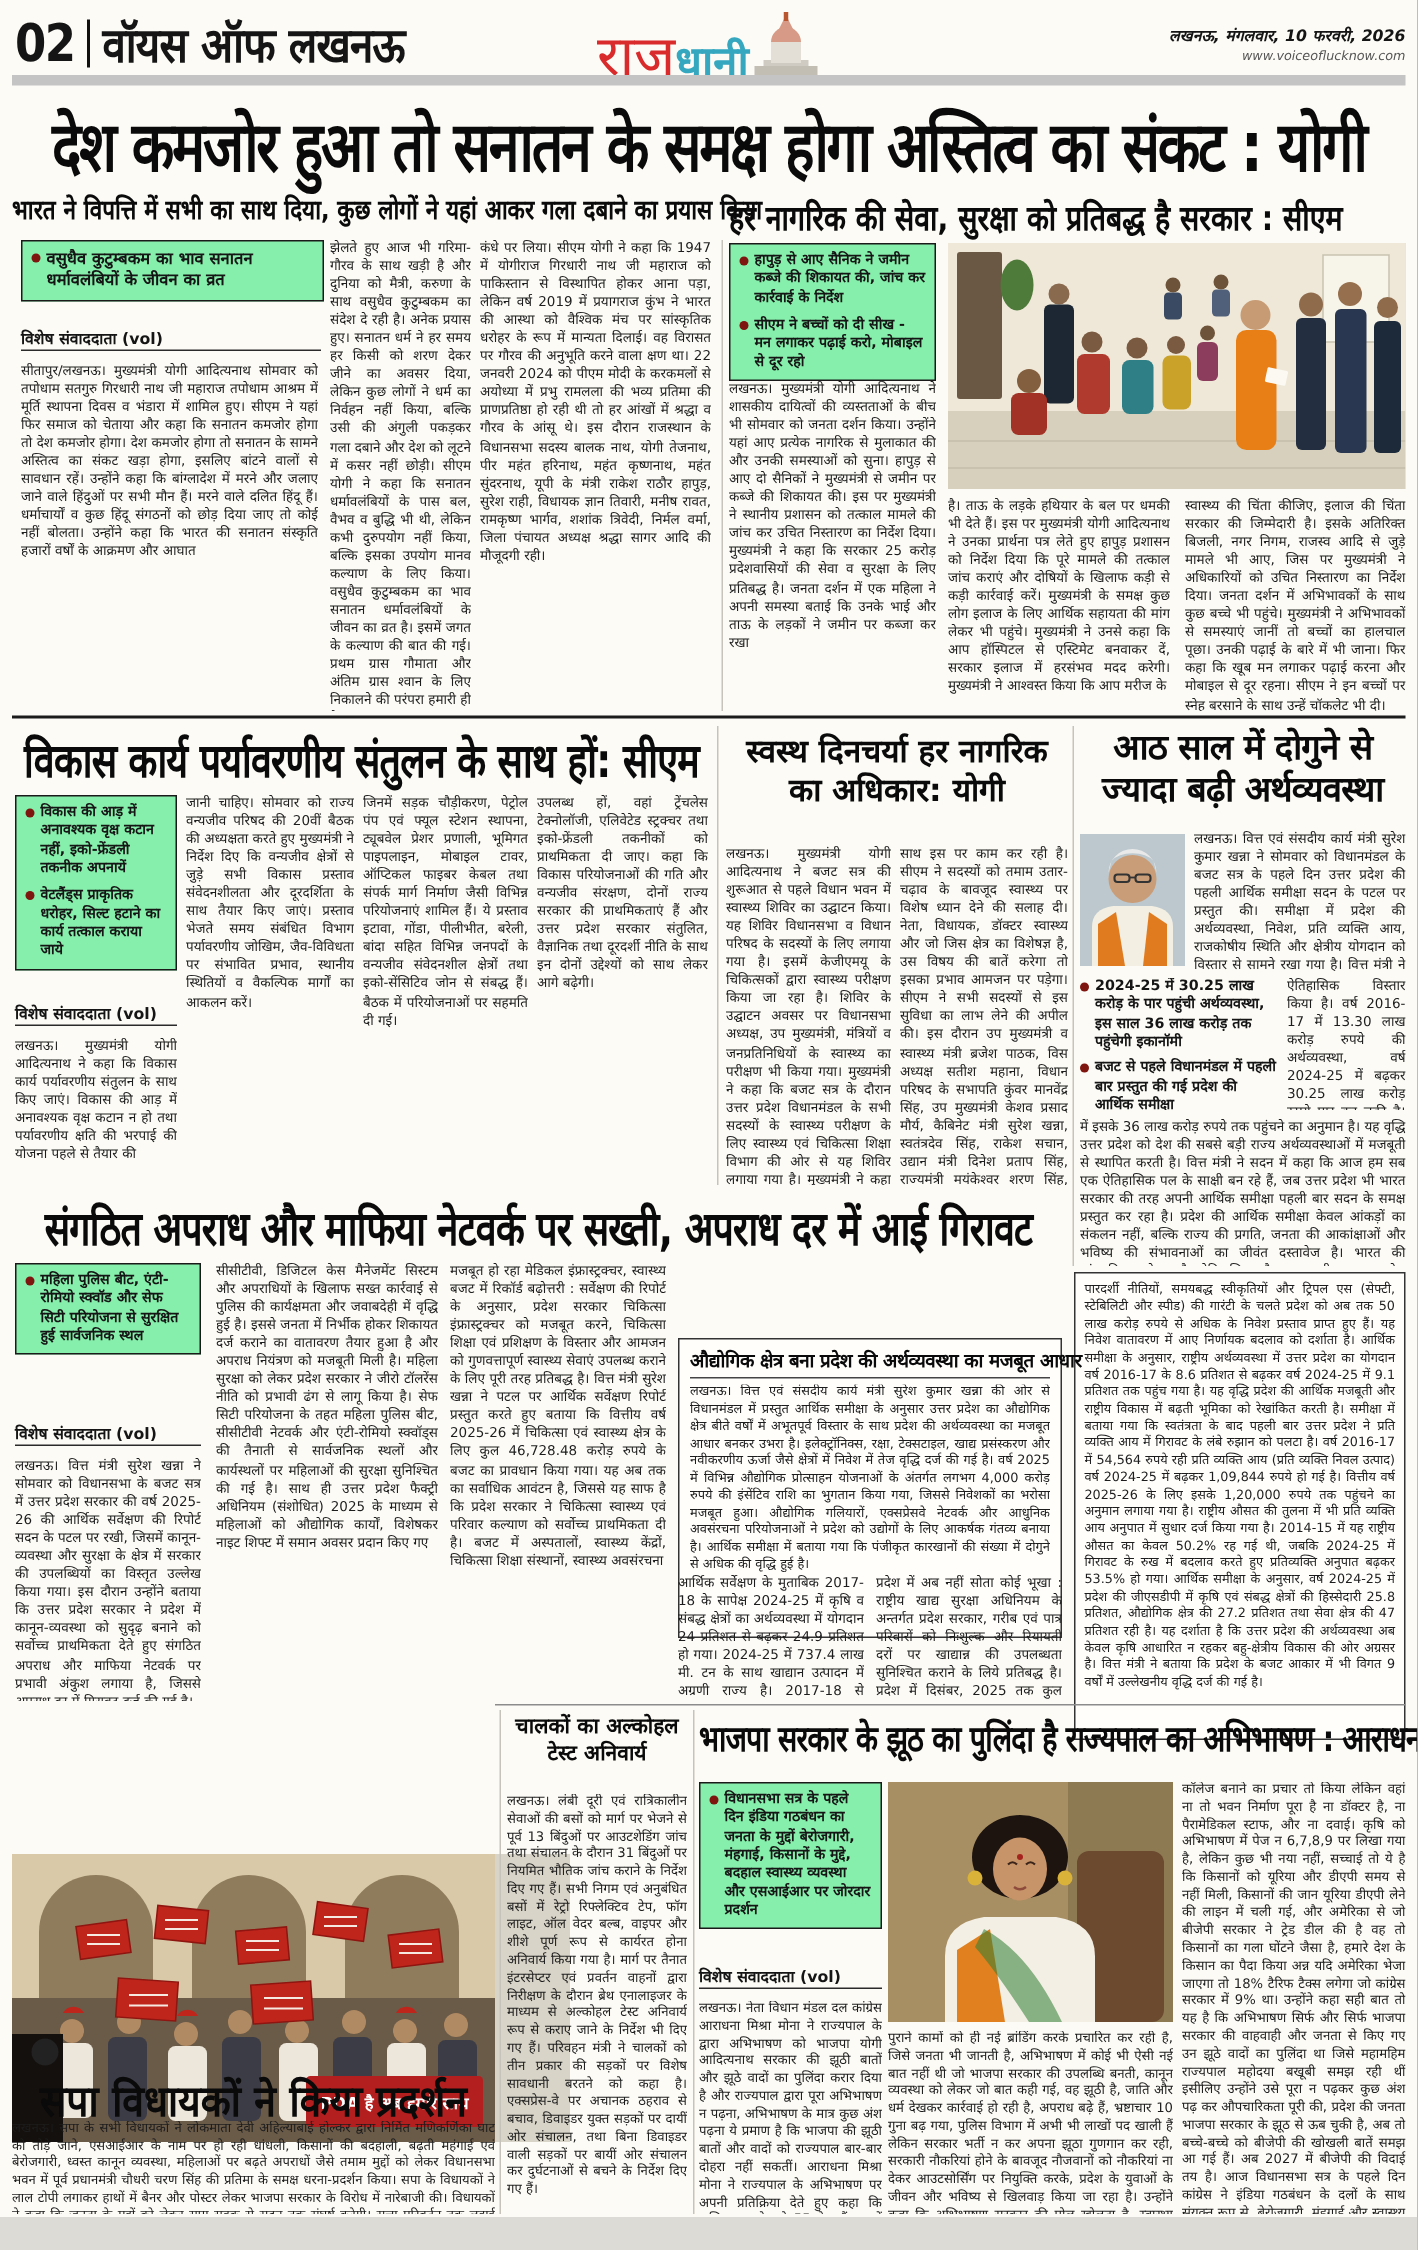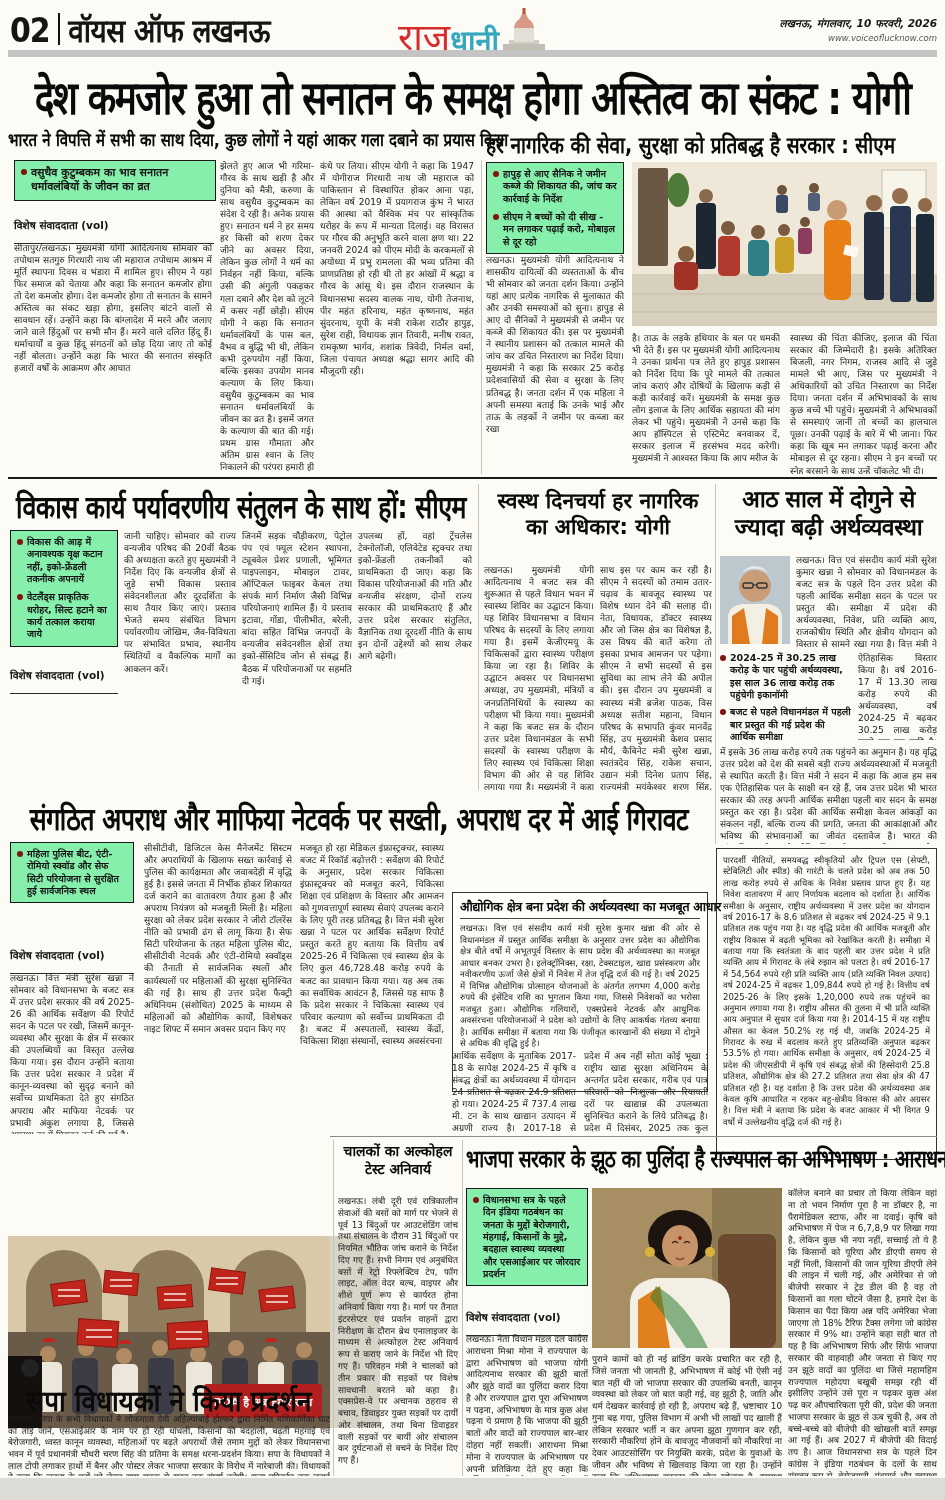--- a/index.html
+++ b/index.html
@@ -6,21 +6,21 @@
   .page{position:relative;width:945px;height:1500px;margin:0 auto;background:#fcfbf6;
         font-family:"DejaVu Sans",sans-serif;color:#151515;overflow:hidden;}
   .abs{position:absolute;}
   .bt{font-size:9px;line-height:1.34;text-align:justify;overflow:hidden;color:#1d1d1d;word-break:break-word;}
   .hx{font-weight:bold;color:#0a0a0a;white-space:nowrap;overflow:visible;}
   .scale{transform:scaleY(1.25);transform-origin:center top;}
   .scaleL{transform:scaleY(1.2);transform-origin:left top;}
   .box{border:1.5px solid #1a1a1a;background:#86efac;padding:5px 6px;display:flex;flex-direction:column;gap:6px;box-sizing:border-box;}
   .bi{display:flex;gap:4px;font-weight:bold;line-height:1.3;text-align:left;}
   .dot{flex:none;width:6px;height:6px;border-radius:50%;background:#7e150f;margin-top:3px;}
-  .byline{font-weight:bold;font-size:10.5px;border-bottom:1.5px solid #2a2a2a;padding-bottom:11px;}
+  .byline{font-weight:bold;font-size:10.5px;border-bottom:1.5px solid #2a2a2a;padding-bottom:1px;}
   .photo{overflow:hidden;background:#d8d4c8;}
   .photo svg{display:block;}
   .hrule{position:absolute;background:#1b1b1b;height:1.5px;}
   .vrule{position:absolute;background:#c6c3ba;width:1px;}
   .hdr-left{display:flex;align-items:center;gap:8px;}
   .pgnum{font-size:30px;font-weight:bold;letter-spacing:-1px;transform:scaleY(1.15);}
   .hdr-sep{width:2.5px;height:32px;background:#111;}
   .paper-name{font-size:28px;font-weight:bold;transform:scaleY(1.15);letter-spacing:-0.5px;white-space:nowrap;}
   .masthead{display:flex;align-items:flex-end;}
   .mh-red{color:#d92b2b;font-size:37px;font-weight:normal;line-height:1;}
@@ -140,20 +140,21 @@
     <div class="bi" style="font-size:9.5px;">
         <span class="dot"></span>
         <span>विकास की आड़ में अनावश्यक वृक्ष कटान नहीं, इको-फ्रेंडली तकनीक अपनायें</span>
       </div>
     <div class="bi" style="font-size:9.5px;">
         <span class="dot"></span>
         <span>वेटलैंड्स प्राकृतिक धरोहर, सिल्ट हटाने का कार्य तत्काल कराया जाये</span>
       </div>
   </div>
   <div class="abs byline" style="left:10px;top:668px;width:108px;">विशेष संवाददाता (vol)</div>
+  <div class="abs bt" style="left:10px;top:692px;width:108px;height:98px;">लखनऊ। मुख्यमंत्री योगी आदित्यनाथ ने कहा कि विकास कार्य पर्यावरणीय संतुलन के साथ किए जाएं। विकास की आड़ में अनावश्यक वृक्ष कटान न हो तथा पर्यावरणीय क्षति की भरपाई की योजना पहले से तैयार की</div>
   <div class="abs bt" style="left:124px;top:530px;width:112px;height:260px;">जानी चाहिए। सोमवार को राज्य वन्यजीव परिषद की 20वीं बैठक की अध्यक्षता करते हुए मुख्यमंत्री ने निर्देश दिए कि वन्यजीव क्षेत्रों से जुड़े सभी विकास प्रस्ताव संवेदनशीलता और दूरदर्शिता के साथ तैयार किए जाएं। प्रस्ताव भेजते समय संबंधित विभाग पर्यावरणीय जोखिम, जैव-विविधता पर संभावित प्रभाव, स्थानीय स्थितियों व वैकल्पिक मार्गों का आकलन करें।</div>
   <div class="abs bt" style="left:242px;top:530px;width:110px;height:260px;">जिनमें सड़क चौड़ीकरण, पेट्रोल पंप एवं फ्यूल स्टेशन स्थापना, ट्यूबवेल प्रेशर प्रणाली, भूमिगत पाइपलाइन, मोबाइल टावर, ऑप्टिकल फाइबर केबल तथा संपर्क मार्ग निर्माण जैसी विभिन्न परियोजनाएं शामिल हैं। ये प्रस्ताव इटावा, गोंडा, पीलीभीत, बरेली, बांदा सहित विभिन्न जनपदों के वन्यजीव संवेदनशील क्षेत्रों तथा इको-सेंसिटिव जोन से संबद्ध हैं। बैठक में परियोजनाओं पर सहमति दी गई।</div>
   <div class="abs bt" style="left:358px;top:530px;width:114px;height:260px;">उपलब्ध हों, वहां ट्रेंचलेस टेक्नोलॉजी, एलिवेटेड स्ट्रक्चर तथा इको-फ्रेंडली तकनीकों को प्राथमिकता दी जाए। कहा कि विकास परियोजनाओं की गति और वन्यजीव संरक्षण, दोनों राज्य सरकार की प्राथमिकताएं हैं और उत्तर प्रदेश सरकार संतुलित, वैज्ञानिक तथा दूरदर्शी नीति के साथ इन दोनों उद्देश्यों को साथ लेकर आगे बढ़ेगी।</div>
 
   <div class="vrule" style="left:478px;top:484px;height:306px;"></div>
 
   <div class="abs hx" style="left:484px;top:488px;width:228px;font-size:21px;white-space:normal;line-height:1.25;text-align:center;">स्वस्थ दिनचर्या हर नागरिक का अधिकार: योगी</div>
   <div class="abs bt" style="left:484px;top:564px;width:110px;height:226px;">लखनऊ। मुख्यमंत्री योगी आदित्यनाथ ने बजट सत्र की शुरूआत से पहले विधान भवन में स्वास्थ्य शिविर का उद्घाटन किया। यह शिविर विधानसभा व विधान परिषद के सदस्यों के लिए लगाया गया है। इसमें केजीएमयू के चिकित्सकों द्वारा स्वास्थ्य परीक्षण किया जा रहा है। शिविर के उद्घाटन अवसर पर विधानसभा अध्यक्ष, उप मुख्यमंत्री, मंत्रियों व जनप्रतिनिधियों के स्वास्थ्य का परीक्षण भी किया गया। मुख्यमंत्री ने कहा कि बजट सत्र के दौरान उत्तर प्रदेश विधानमंडल के सभी सदस्यों के स्वास्थ्य परीक्षण के लिए स्वास्थ्य एवं चिकित्सा शिक्षा विभाग की ओर से यह शिविर लगाया गया है। मुख्यमंत्री ने कहा कि स्वस्थ दिनचर्या हर नागरिक का अधिकार होनी चाहिए। सरकार भी पूरी प्रतिबद्धता के</div>
   <div class="abs bt" style="left:600px;top:564px;width:112px;height:226px;">साथ इस पर काम कर रही है। सीएम ने सदस्यों को तमाम उतार-चढ़ाव के बावजूद स्वास्थ्य पर विशेष ध्यान देने की सलाह दी। नेता, विधायक, डॉक्टर स्वास्थ्य और जो जिस क्षेत्र का विशेषज्ञ है, उस विषय की बातें करेगा तो इसका प्रभाव आमजन पर पड़ेगा। सीएम ने सभी सदस्यों से इस सुविधा का लाभ लेने की अपील की। इस दौरान उप मुख्यमंत्री व स्वास्थ्य मंत्री ब्रजेश पाठक, विस अध्यक्ष सतीश महाना, विधान परिषद के सभापति कुंवर मानवेंद्र सिंह, उप मुख्यमंत्री केशव प्रसाद मौर्य, कैबिनेट मंत्री सुरेश खन्ना, स्वतंत्रदेव सिंह, राकेश सचान, उद्यान मंत्री दिनेश प्रताप सिंह, राज्यमंत्री मयंकेश्वर शरण सिंह, बलदेव सिंह औलख, केजीएमयू की कुलपति प्रो. सोनिया नित्यानंद आदि मौजूद रहे।</div>
 

